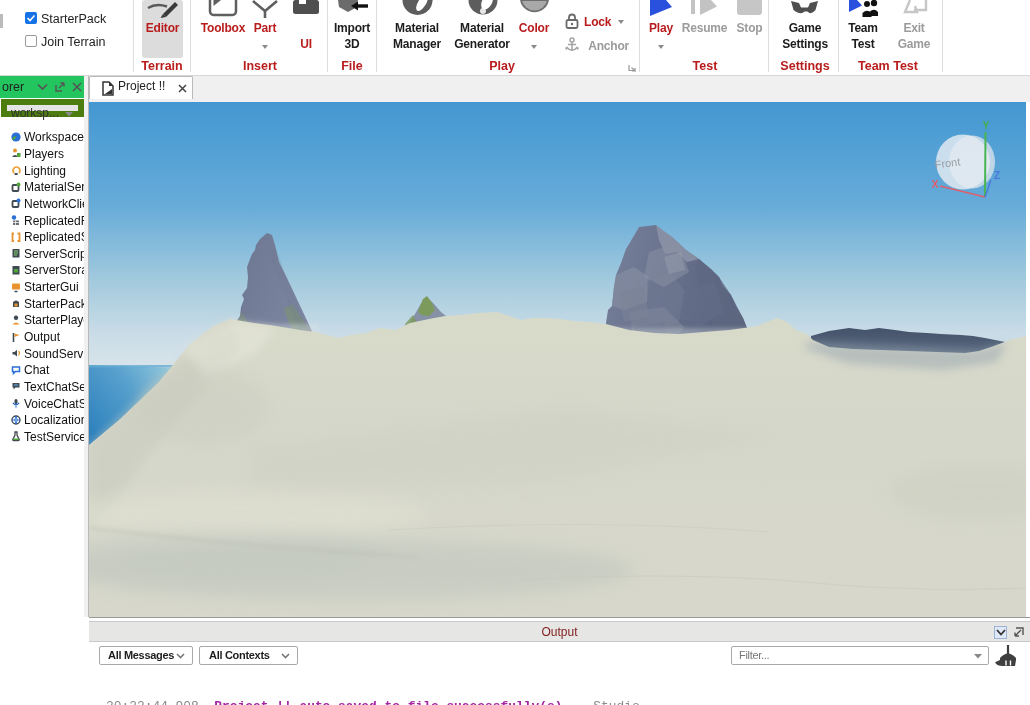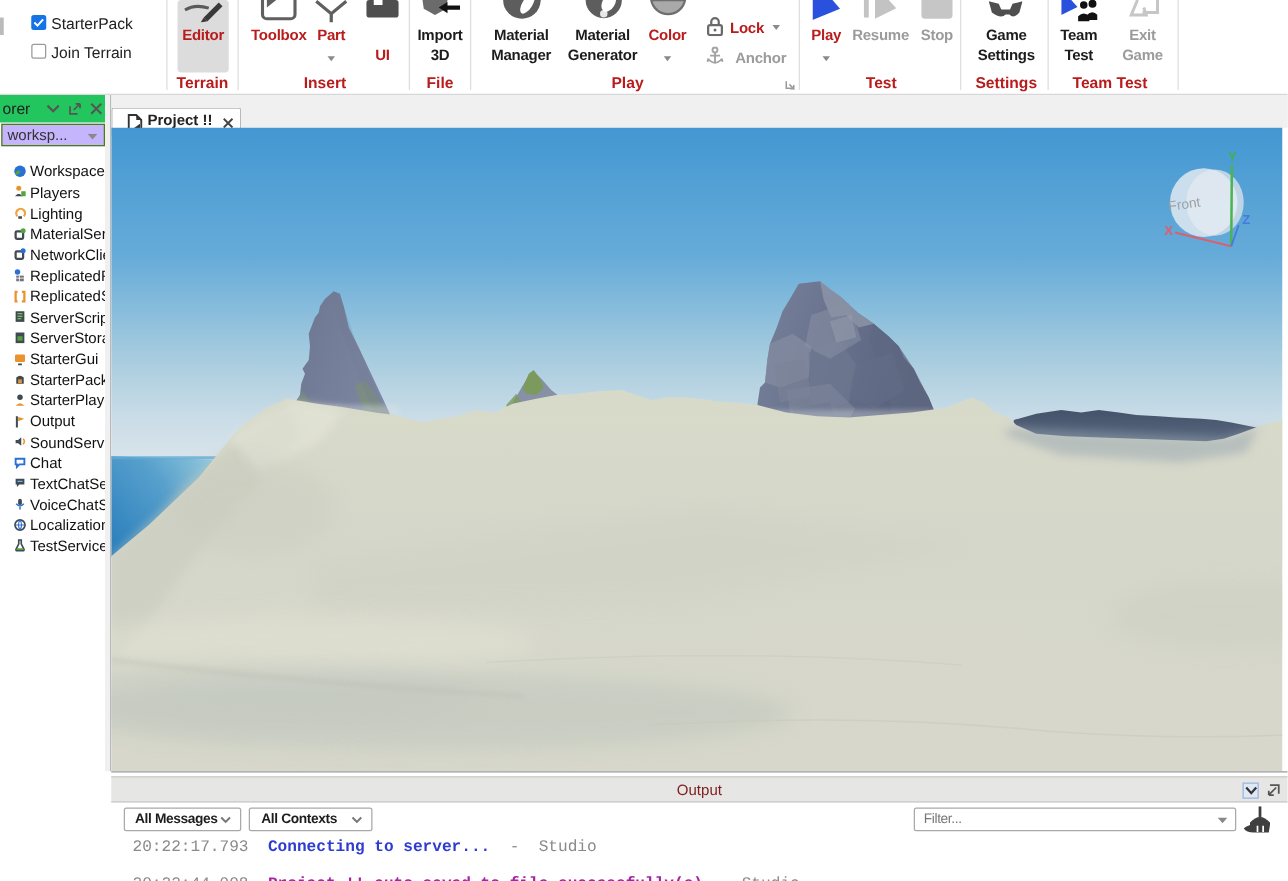--- a/index.html
+++ b/index.html
@@ -12,32 +12,32 @@
 .glabel { position:absolute; top:59px; height:14px; font-size:12.5px; color:#b91c1c;
   text-align:center; font-weight:700; }
 .btxt { position:absolute; font-size:12px; color:#b91c1c; text-align:center; height:15px; line-height:15px; font-weight:700; letter-spacing:-0.2px; }
 .btxt2 { position:absolute; font-size:12px; color:#1c1c1c; text-align:center; line-height:15.5px; font-weight:700; letter-spacing:-0.2px; }
 .gray { color:#9b9b9b !important; }
 .caret { position:absolute; width:0; height:0; border-left:3.5px solid transparent;
   border-right:3.5px solid transparent; border-top:4px solid #8a8a8a; }
 #midrow { left:0; top:76px; width:1030px; height:26px; background:#f0f0f0; }
 #explorer { left:0; top:76px; width:84px; height:541px; background:#fff; }
 #expl-head { position:absolute; left:0; top:0; width:84px; height:22px; background:#22c55e; }
-#expl-search { position:absolute; left:1px; top:23px; width:83px; height:18px; background:#c4b5fd;
-  border:1px solid #4d7c0f; font-size:12px; color:#333; line-height:16px; padding-left:4px; }
+#expl-search { position:absolute; left:1px; top:23px; width:83px; height:18px; background:#e5e5e5;
+  border:6px solid #4d7c0f; font-size:12px; color:#333; line-height:16px; padding-left:4px; }
 #tree { position:absolute; left:0; top:53px; width:84px; }
 .trow { height:16.65px; white-space:nowrap; overflow:hidden; font-size:12px; color:#111;
   display:flex; align-items:center; }
 .trow svg { flex:0 0 auto; margin-left:11px; margin-right:3px; }
 #splitter { left:84px; top:76px; width:5px; height:541px; background:#f0f0f0;
   border-right:1px solid #b9b9b9; }
 #tabbar { left:89px; top:76px; width:941px; height:26px; background:#f0f0f0; }
-#tab { position:absolute; left:0px; top:10px; width:104px; height:23px; background:#fff;
+#tab { position:absolute; left:0px; top:0; width:104px; height:23px; background:#fff;
   border:1px solid #b9b9b9; border-bottom:none; border-radius:2px 2px 0 0;
-  font-size:12px; color:#222; font-weight:700; }
+  font-size:12px; color:#222; font-weight:400; }
 #viewport { left:89px; top:102px; width:937px; height:515px; }
 #outpanel { left:89px; top:617px; width:941px; height:88px; background:#fff;
   border-top:1px solid #999; }
 #outhead { position:absolute; left:0; top:3px; width:941px; height:21px; background:#e6e6e4;
   border:1px solid #c9c9c9; border-left:none; border-right:none; }
 #outhead .title { position:absolute; left:0; right:0; top:3px; text-align:center;
   font-size:12px; color:#7f1d1d; }
 .obtn { position:absolute; top:28px; height:19px; background:#fff; border:1px solid #a9a9a9; letter-spacing:-0.3px;
   border-radius:2px; font-size:11px; font-weight:700; color:#1d1d1d; line-height:17px; }
 #log { position:absolute; left:0; top:47px; width:941px; height:60px;
@@ -488,16 +488,15 @@
         <polygon points="0,0 8,0 4,4.5" fill="#888"></polygon>
       </svg>
   </div>
   <svg style="position:absolute;left:905px;top:27px" width="24" height="22">
     <path d="M14 0 L14 9" stroke="#3f3f3f" stroke-width="2.2"></path>
     <path d="M6 13 Q14 4 22 13 L22 15 L6 15 Z" fill="#3f3f3f"></path>
     <path d="M6 15 L22 15 L21 21 L9 21 Q3 21 1 17.5 Q3 16 6 15 Z" fill="#3f3f3f"></path>
     <path d="M12 15.5 L12 20.5 M16.5 15.5 L16.5 20.5" stroke="#fff" stroke-width="1.4"></path>
   </svg>
   <div id="log">
-    <div class="l1"><span class="c-ts">20:22:17.793  </span><span class="c-blue">Connecting to server...</span><span class="c-ts">  -  Studio</span></div>
     <div class="l2"><span class="c-ts">20:22:44.908  </span><span class="c-mag">Project !! auto-saved to file successfully(s) </span><span class="c-ts">-  Studio</span></div>
   </div>
 </div>
 
 </body></html>

